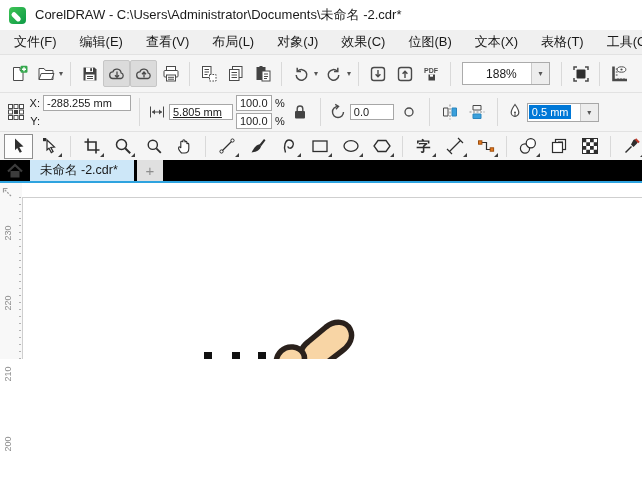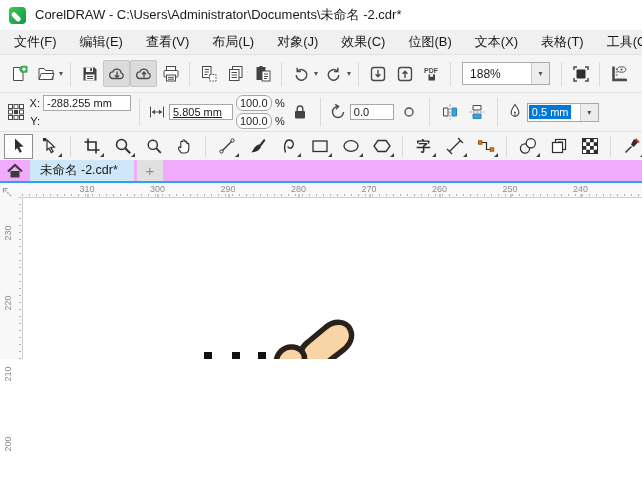--- a/index.html
+++ b/index.html
@@ -17,45 +17,45 @@
   .menu-item { padding: 2px 4px; white-space: nowrap; cursor: default; }
 
   
   .toolbar { height: 38px; flex: 0 0 38px; display: flex; align-items: center; padding: 0 5px; background: #f5f5f5; border-top: 1px solid #e2e2e2; }
   .tb-btn { width: 27px; height: 27px; border: 1px solid transparent; background: none; border-radius: 2px; display: flex; align-items: center; justify-content: center; flex: 0 0 auto; }
   .tb-btn.toggled { background: #dbdbdb; border-color: #c6c6c6; }
   .tb-caret { font-size: 8px; color: #555; margin: 0 2px 0 0; }
   .tb-sep { width: 1px; height: 24px; background: #d9d9d9; margin: 0 5px; flex: 0 0 1px; }
   .ic { display: inline-flex; width: 18px; height: 18px; }
   .ic svg { width: 18px; height: 18px; }
-  .zoom-combo { display: flex; align-items: center; height: 23px; width: 88px; background: #fff; border: 1px solid #ababab; font-size: 12px; padding-left: 7px; margin: 0 6px; }
+  .zoom-combo { display: flex; align-items: center; height: 23px; width: 88px; background: #fff; border: 1px solid #ababab; font-size: 12px; padding-left: 23px; margin: 0 6px; }
   .combo-caret { margin-left: auto; width: 18px; height: 100%; background: #ededed; border-left: 1px solid #c9c9c9; display: flex; align-items: center; justify-content: center; font-size: 8px; color: #555; }
 
   
   .propbar { height: 39px; flex: 0 0 39px; display: flex; align-items: center; padding: 0 7px; background: #f5f5f5; border-top: 1px solid #e2e2e2; font-size: 11px; gap: 3px; }
   .stack { display: flex; flex-direction: column; gap: 2px; }
   .pb-row { display: flex; align-items: center; gap: 3px; height: 16px; }
   .pb-label { width: 12px; text-align: right; }
   .pb-input { height: 16px; border: 1px solid #a7a7a7; background: #fff; font-size: 11px; font-family: inherit; padding: 0 3px; color: #1a1a1a; }
-  .w88 { width: 88px; } .w64 { width: 64px; text-decoration: underline; } .w36 { width: 36px; border-radius: 7px; } .w44 { width: 44px; }
+  .w88 { width: 88px; } .w64 { width: 64px; text-decoration: underline; } .w36 { width: 36px; } .w44 { width: 44px; }
   .pb-sep { width: 1px; height: 28px; background: #d9d9d9; margin: 0 5px; flex: 0 0 1px; }
   .pb-btn { border: none; background: none; display: flex; align-items: center; justify-content: center; width: 24px; height: 24px; }
   .ow-combo { display: flex; align-items: center; height: 19px; width: 72px; background: #fff; border: 1px solid #a7a7a7; font-size: 11px; }
   .ow-value { background: #0078d7; color: #fff; padding: 1px 3px; margin-left: 1px; white-space: nowrap; }
 
   
   .toolbox { height: 29px; flex: 0 0 29px; display: flex; align-items: center; padding: 0 4px; gap: 2px; background: #f5f5f5; border-top: 1px solid #e2e2e2; overflow: hidden; }
   .tool-btn { position: relative; width: 29px; height: 25px; border: 1px solid transparent; background: none; display: flex; align-items: center; justify-content: center; flex: 0 0 auto; }
   .tool-btn.selected { background: #fdfdfd; border-color: #8f8f8f; }
   .tool-glyph { font-size: 14px; font-weight: bold; color: #2e2e2e; line-height: 1; }
   .fly { position: absolute; right: 1px; bottom: 1px; width: 0; height: 0; border-left: 4px solid transparent; border-bottom: 4px solid #3e3e3e; }
   .tool-sep { width: 1px; height: 21px; background: #d9d9d9; margin: 0 4px; flex: 0 0 1px; }
 
   
-  .tabbar { height: 23px; flex: 0 0 23px; display: flex; align-items: stretch; background: #f0abfc; border-bottom: 2px solid #2ea3df; }
+  .tabbar { height: 23px; flex: 0 0 23px; display: flex; align-items: stretch; background: #000000; border-bottom: 2px solid #2ea3df; }
   .home-btn { width: 30px; display: flex; align-items: center; justify-content: center; border: none; background: none; }
   .doc-tab { background: #cde7f8; display: flex; align-items: center; padding: 0 16px 0 10px; font-size: 12.5px; color: #1a1a1a; white-space: nowrap; }
   .newtab-btn { width: 26px; margin-left: 3px; border: none; background: #e0e0e0; color: #8d8d8d; font-size: 15px; line-height: 1; display: flex; align-items: center; justify-content: center; }
 
   
   .workspace { position: relative; flex: 1 1 auto; background: #fff; }
   .ruler-corner { position: absolute; left: 0; top: 0; width: 22px; height: 14px; background: #f8f8f8; display: flex; align-items: flex-start; }
   .hruler { position: absolute; left: 22px; top: 0; right: 0; height: 14px; background: #f8f8f8; }
   .hruler::after { content: ""; position: absolute; left: 0; right: 0; bottom: 1px; height: 2px; background-image: repeating-linear-gradient(90deg, #b3b3b3 0 1px, transparent 1px 7px); }
   .hr-num { position: absolute; top: 1px; transform: translateX(-50%); font-size: 9px; color: #8d8d8d; }
@@ -551,30 +551,20 @@
 
   <div class="workspace">
     <div class="ruler-corner">
       <span class="ic" style="width:14px;height:14px" id="ic-origin">
           <svg viewBox="0 0 14 14">
             <path d="M11 11L3.5 3.5" stroke="#999" stroke-width="1.2" stroke-dasharray="2 1.3"></path>
             <path d="M3.5 7.5v-4h4" fill="none" stroke="#999" stroke-width="1.2"></path>
           </svg>
         </span>
     </div>
-    <div class="hruler">
-        <span class="hr-num" style="left: 65px;">310</span>
-        <span class="hr-num" style="left: 135.5px;">300</span>
-        <span class="hr-num" style="left: 206px;">290</span>
-        <span class="hr-num" style="left: 276.5px;">280</span>
-        <span class="hr-num" style="left: 347px;">270</span>
-        <span class="hr-num" style="left: 417.5px;">260</span>
-        <span class="hr-num" style="left: 488px;">250</span>
-        <span class="hr-num" style="left: 558.5px;">240</span>
-      </div>
     <div class="vruler">
         <span class="vr-num" style="top: 30px;">230</span>
         <span class="vr-num" style="top: 100.3px;">220</span>
         <span class="vr-num" style="top: 170.6px;">210</span>
         <span class="vr-num" style="top: 240.9px;">200</span>
       </div>
 
     <div class="canvas">
       <svg class="hand-svg" width="205" height="145" viewBox="0 0 205 145">
         <path class="skin" d="M78 112 C63 103 60 90 72 81 L96 62 C102 57 110 56 116 60 L122 64 C118 56 120 47 128 41 L146 26 C155 19 166 20 170 28 C174 36 170 44 162 50 L132 73 C142 74 147 83 140 91 C128 103 96 114 86 114 Z" fill="#f8d5a5" stroke="#2a211c"></path>

